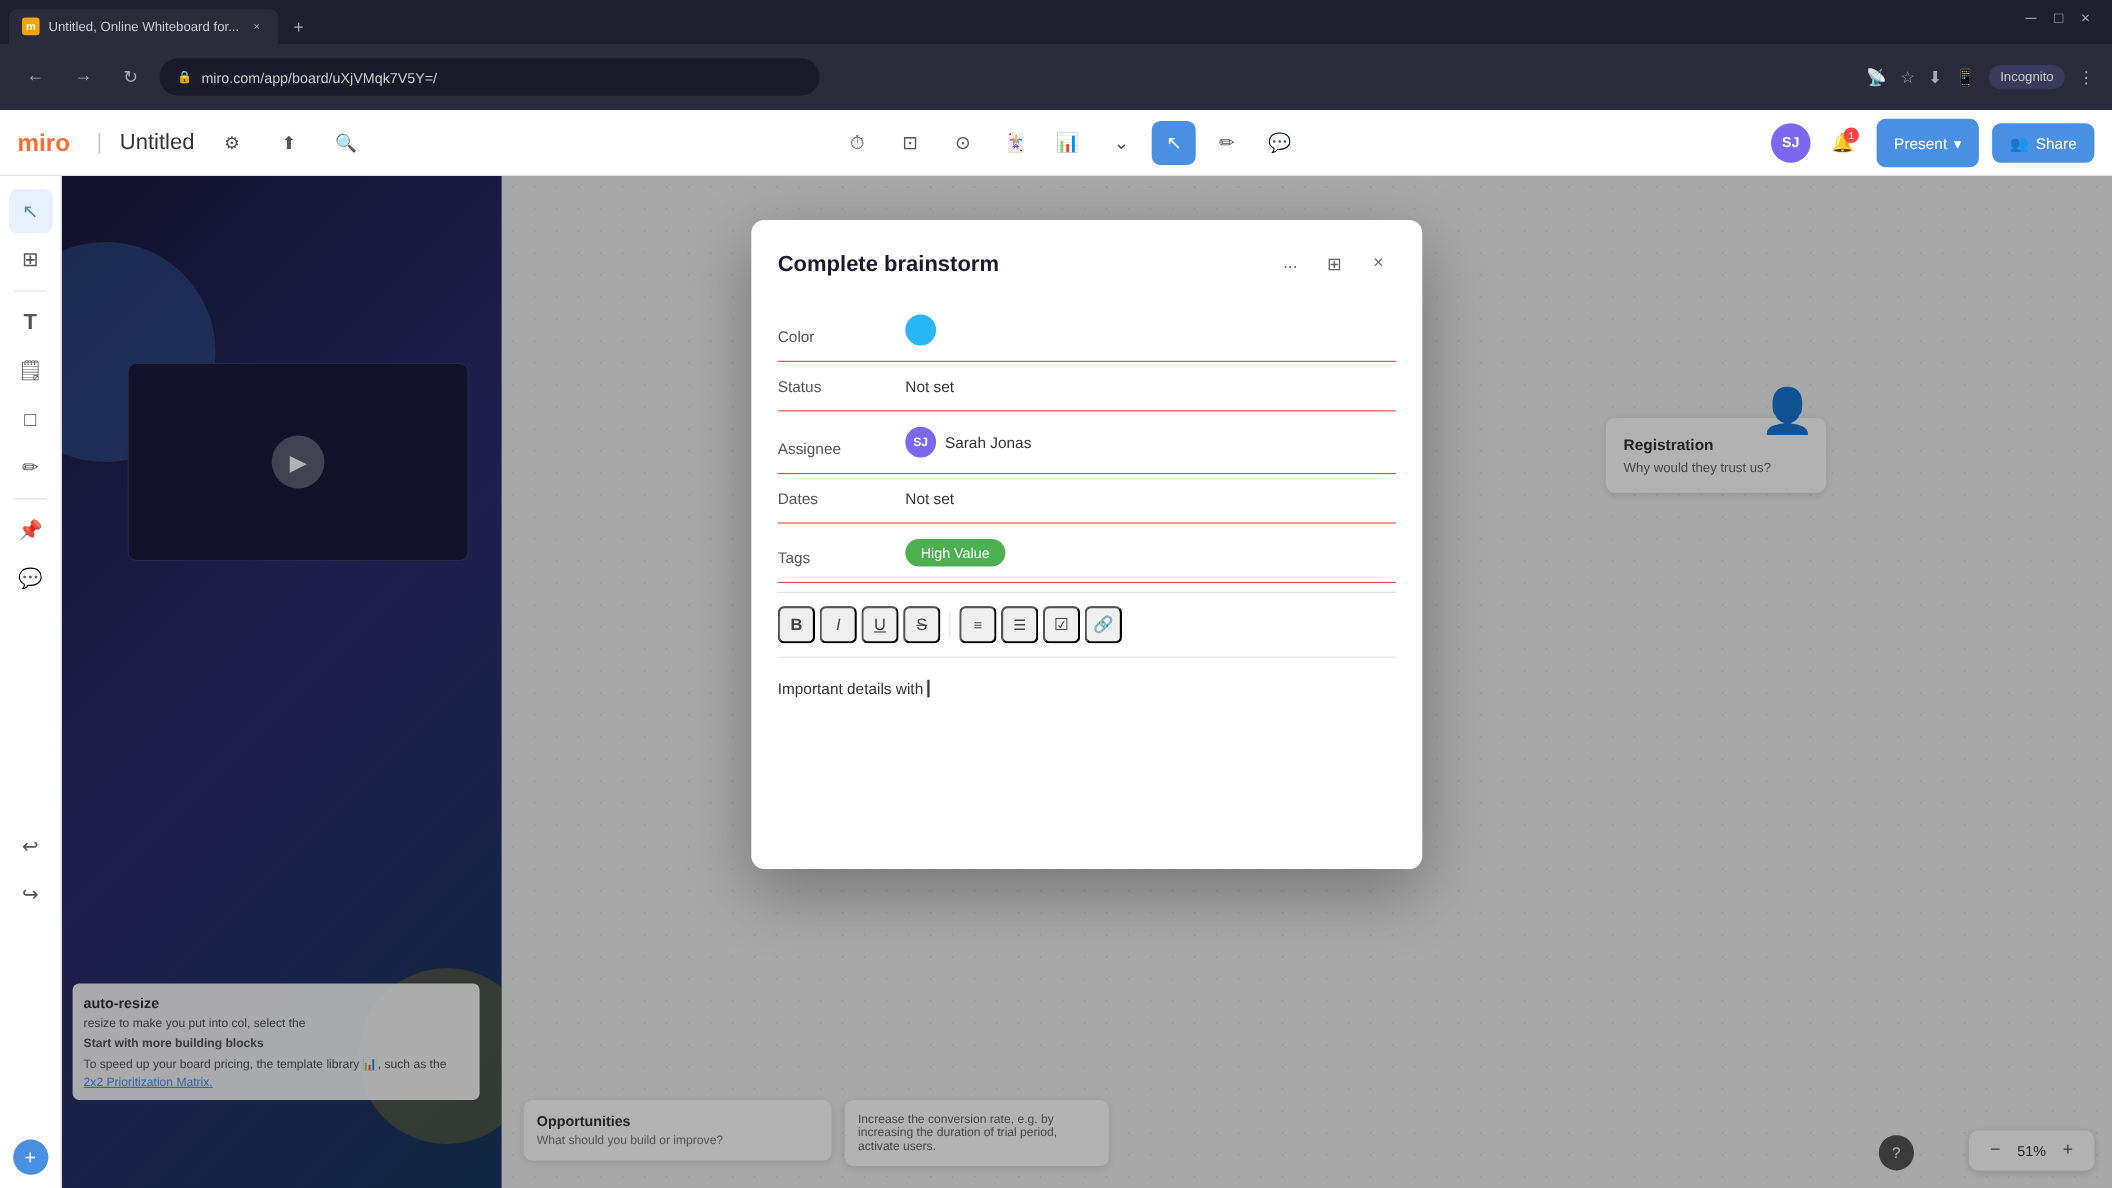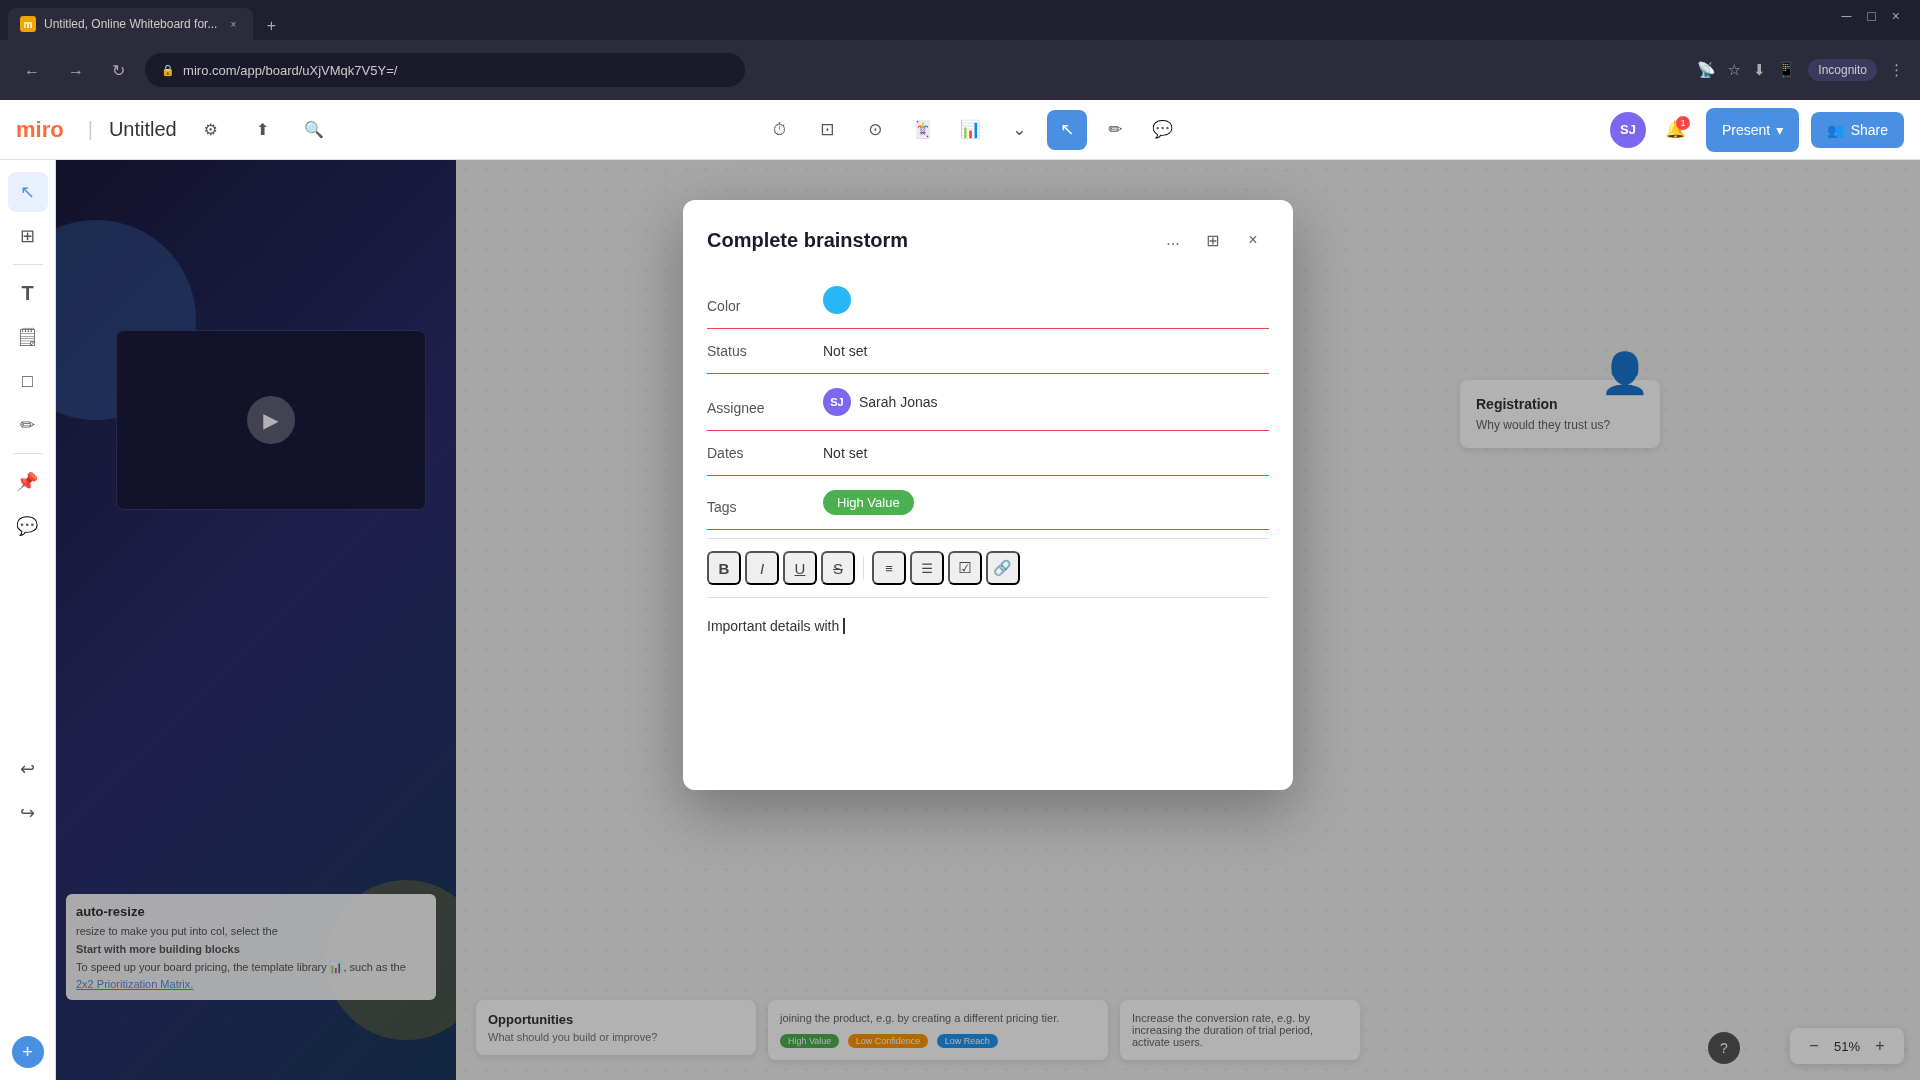--- a/index.html
+++ b/index.html
@@ -746,28 +746,20 @@
       <div style="position: absolute; top: 450px; left: 1000px; background: #ffee58; border-radius: 4px; padding: 16px; width: 120px; height: 120px; box-shadow: 2px 2px 6px rgba(0,0,0,0.15); display: flex; align-items: center; justify-content: center;">
         <span style="font-size: 18px; font-weight: 700; color: #333; text-align: center;">Stay late</span>
       </div>
 
 
       <div style="position: absolute; bottom: 20px; left: 420px; right: 10px; display: flex; gap: 12px; align-items: flex-start;">
         <div style="background: white; border-radius: 8px; padding: 12px; flex: 1; max-width: 280px; box-shadow: 0 2px 8px rgba(0,0,0,0.1);">
           <div style="font-weight: 600; font-size: 13px; color: #333; margin-bottom: 4px;">Opportunities</div>
           <div style="font-size: 11px; color: #777;">What should you build or improve?</div>
         </div>
-        <div style="background: white; border-radius: 8px; padding: 12px; flex: 1; max-width: 340px; box-shadow: 0 2px 8px rgba(0,0,0,0.1);">
-          <div style="font-size: 11px; color: #666; margin-bottom: 6px;">joining the product, e.g. by creating a different pricing tier.</div>
-          <div>
-            <span class="tag-chip tag-green">High Value</span>
-            <span class="tag-chip tag-orange">Low Confidence</span>
-            <span class="tag-chip tag-blue">Low Reach</span>
-          </div>
-        </div>
         <div style="background: white; border-radius: 8px; padding: 12px; flex: 0 0 auto; width: 240px; box-shadow: 0 2px 8px rgba(0,0,0,0.1); font-size: 11px; color: #666;">
           Increase the conversion rate, e.g. by increasing the duration of trial period, activate users.
         </div>
       </div>
 
       <div class="bottom-zoom">
         <span class="zoom-btn">−</span>
         <span>51%</span>
         <span class="zoom-btn">+</span>
       </div>

